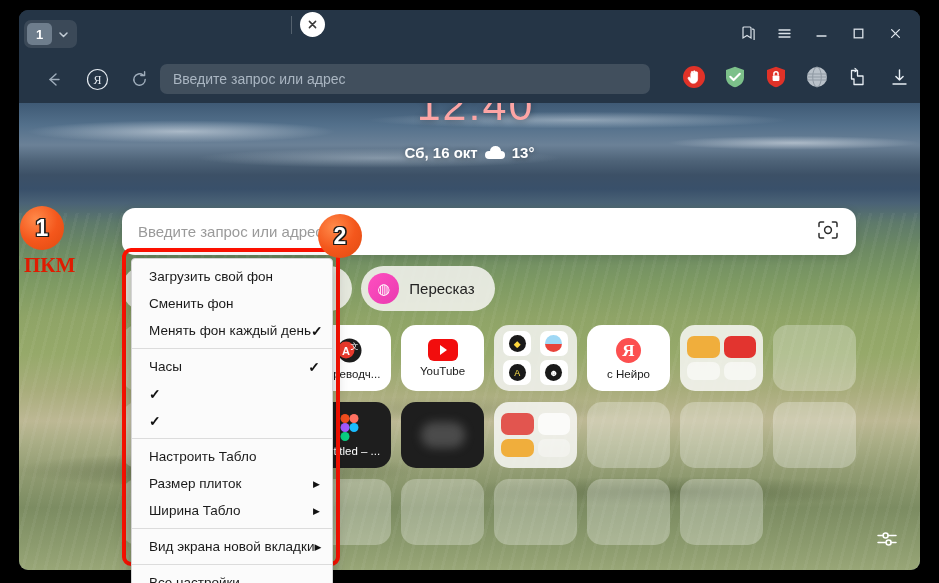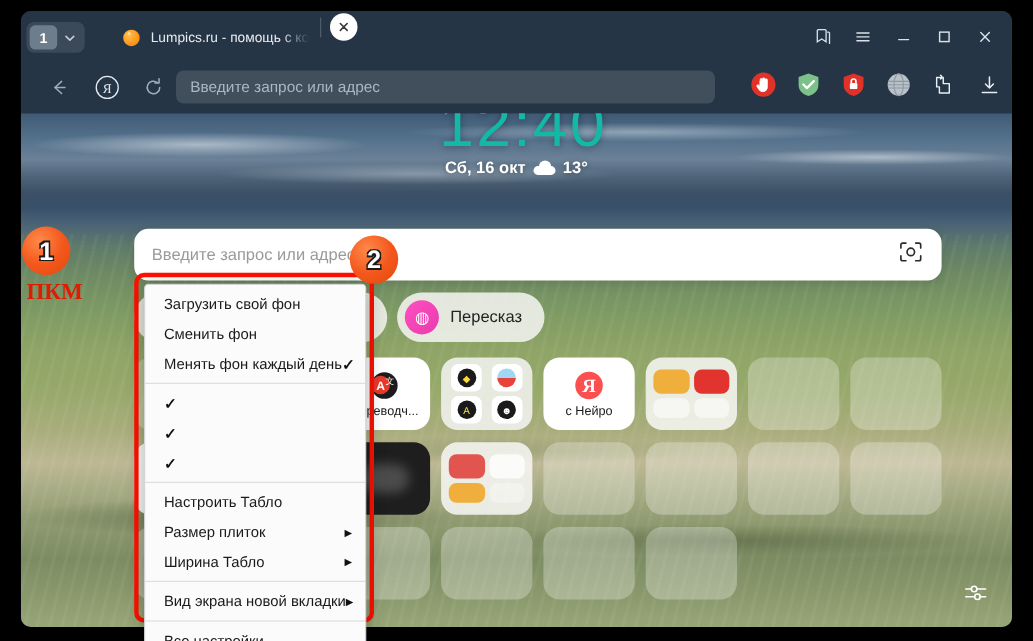--- a/index.html
+++ b/index.html
@@ -168,22 +168,22 @@
     background:
       radial-gradient(ellipse 300px 26px at 22% 72%, rgba(58,74,44,.45), transparent 68%),
       radial-gradient(ellipse 340px 22px at 72% 78%, rgba(62,78,46,.40), transparent 68%),
       radial-gradient(ellipse 260px 18px at 48% 55%, rgba(120,132,88,.35), transparent 70%),
       repeating-linear-gradient(104deg, rgba(255,255,255,.045) 0 3px, transparent 3px 11px);
   }
 
   .clock {
     position: absolute; left: 12px; right: 0; top: -22px;
     text-align: center;
-    color: #14b8a6;
-    font-size: 57px;
+    color: #fca5a5;
+    font-size: 43px;
     font-weight: 300;
     letter-spacing: 2px;
     text-shadow: 0 1px 7px rgba(0,0,0,.3);
   }
   .weather {
     position: absolute; left: 0; right: 0; top: 41px;
     text-align: center;
     color: #fff;
     font-size: 15px; font-weight: bold;
     text-shadow: 0 1px 5px rgba(0,0,0,.35);
@@ -366,24 +366,20 @@
 
       <div class="tab-count-group">
         <div class="tab-count-badge">1</div>
         <div class="chev-down">
           <svg width="13" height="13" viewBox="0 0 13 13">
               <path d="M3 5l3.5 3.5L10 5" stroke="#c3ccd5" stroke-width="1.5" fill="none" stroke-linecap="round" stroke-linejoin="round"></path>
             </svg>
         </div>
       </div>
 
-      <div class="tab">
-        <div class="tab-favicon"></div>
-        <div class="tab-title">Lumpics.ru - помощь с ко</div>
-      </div>
       <div class="tab-sep"></div>
       <div class="tab-close">
         <svg width="13" height="13" viewBox="0 0 13 13">
             <path d="M3.4 3.4l6.2 6.2M9.6 3.4l-6.2 6.2" stroke="#3a3a3a" stroke-width="1.5" stroke-linecap="round"></path>
           </svg>
       </div>
 
       <div class="win-icons">
         <div class="win-btn">
           <svg width="16" height="16" viewBox="0 0 16 16">
@@ -521,20 +517,27 @@
         <div class="tile ghost"></div>
         <div class="tile ghost"></div>
         <div class="tile">
           <svg width="27" height="27" viewBox="0 0 27 27">
               <circle cx="13.5" cy="13.5" r="12" fill="#1c1c1c"></circle>
               <circle cx="10" cy="13" r="8.5" fill="#e8392b"></circle>
               <text x="10" y="17.5" text-anchor="middle" font-family="Liberation Sans, sans-serif" font-size="11" font-weight="bold" fill="#fff">A</text>
               <text x="18.5" y="12" text-anchor="middle" font-family="Liberation Sans, sans-serif" font-size="8" fill="#fff">文</text>
             </svg>
           <span class="tile-label">Переводч...</span>
+        </div>
+        <div class="tile">
+          <svg width="30" height="22" viewBox="0 0 30 22">
+              <rect x="0" y="0" width="30" height="22" rx="6" fill="#f20d0d"></rect>
+              <path d="M12 6l7 5-7 5z" fill="#fff"></path>
+            </svg>
+          <span class="tile-label">YouTube</span>
         </div>
         <div class="tile folder-tile">
           <div class="folder-app">
               <span class="mini" style="background:#1a1a1a;color:#ffd83d">◆</span>
             </div>
           <div class="folder-app">
               <span class="mini" style="background:linear-gradient(#9fd8f5 50%,#e8433a 50%)"></span>
             </div>
           <div class="folder-app">
               <span class="mini" style="background:#1a1a1a;color:#ffe14d">A</span>
@@ -615,20 +618,21 @@
       <span class="lbl">Сменить фон</span>
     </div>
     <div class="ctx-item">
       <span class="lbl">Менять фон каждый день</span>
       <span class="ctx-check">✓</span>
     </div>
 
     <div class="ctx-sep"></div>
 
     <div class="ctx-item">
+      <span class="lbl">Часы</span>
       <span class="ctx-check">✓</span>
     </div>
     <div class="ctx-item">
       <span class="ctx-check">✓</span>
     </div>
     <div class="ctx-item">
       <span class="ctx-check">✓</span>
     </div>
 
     <div class="ctx-sep"></div>

